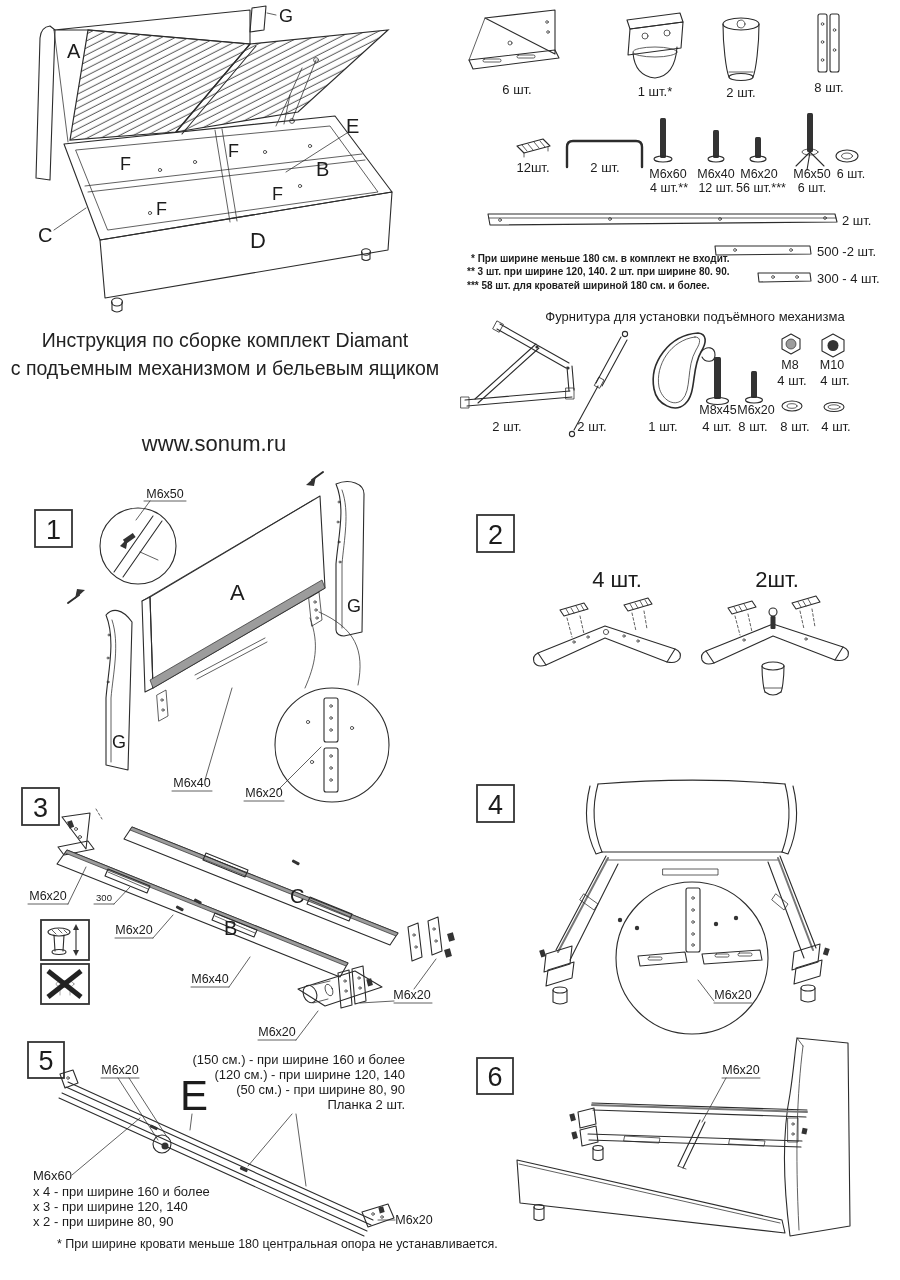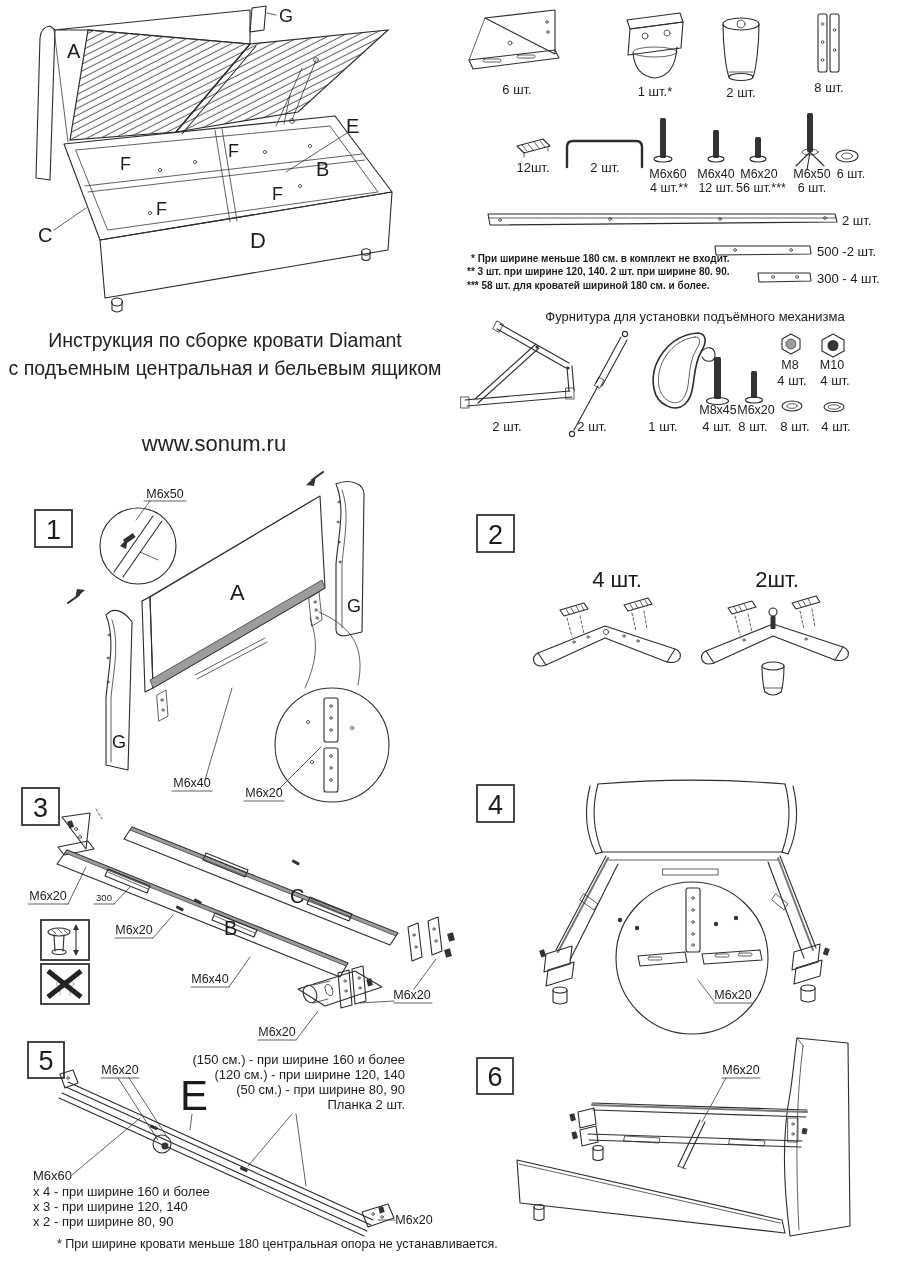--- a/index.html
+++ b/index.html
@@ -207,22 +207,22 @@
         <circle class="ln thin" cx="342" cy="277" r="1.4"></circle>
     </g>
     <text class="t13" x="362" y="283">300 - 4 шт.</text>
 
     <text class="t10" x="16" y="262">* При ширине меньше 180 см. в комплект не входит.</text>
     <text class="t10" x="12" y="275">** 3 шт. при ширине  120, 140. 2 шт. при ширине 80. 90.</text>
     <text class="t10" x="12" y="289">*** 58 шт. для кроватей шириной 180 см. и более.</text>
   </svg>
 
   <div class="title-block">
-    <div>Инструкция по сборке кровати Diamant</div>
-    <div>с подъемным центральная и бельевым ящиком</div>
+    <div>Инструкция по сборке комплект Diamant</div>
+    <div>с подъемным механизмом и бельевым ящиком</div>
   </div>
   <div class="website">www.sonum.ru</div>
 
   <svg style="left:455px;top:305px" width="445" height="145" viewBox="0 0 445 145">
     <text class="t13 mid" x="240" y="16">Фурнитура для установки подъёмного механизма</text>
     <g>
       <line class="ln" x1="10" y1="95" x2="115" y2="86"></line>
       <line class="ln" x1="12" y1="101" x2="117" y2="92"></line>
       <rect class="ln thin" x="6" y="92" width="8" height="11"></rect>
       <rect class="ln thin" x="111" y="83" width="8" height="11"></rect>

